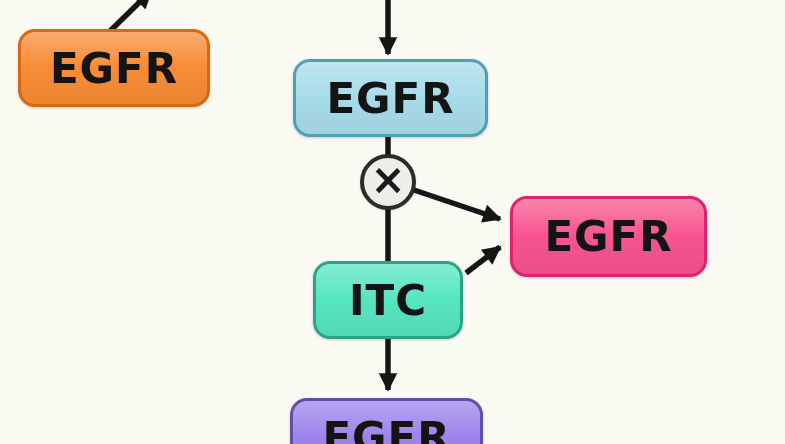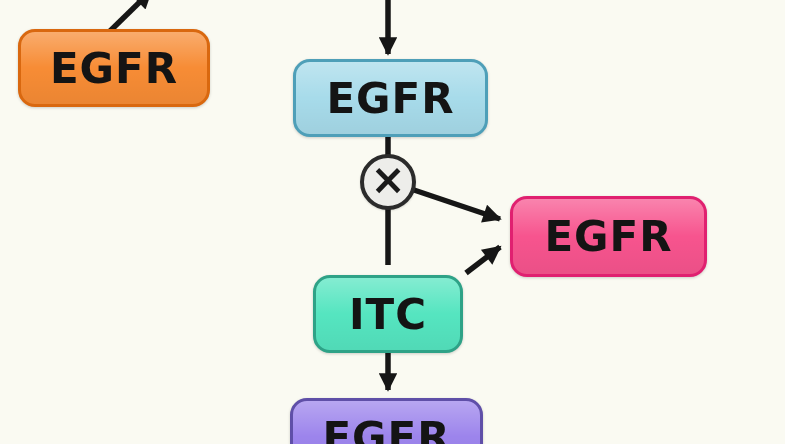--- a/index.html
+++ b/index.html
@@ -26,21 +26,21 @@
     justify-content: center;
     font-weight: bold;
     font-size: 42px;
     letter-spacing: 1px;
     color: #141414;
     box-shadow: 0 1px 3px rgba(0,0,0,0.18);
     background-image: linear-gradient(180deg, rgba(255,255,255,0.28), rgba(255,255,255,0) 50%, rgba(0,0,0,0.05));
   }
   .node-egfr-top-left { left: 18px;  top: 29px;  width: 186px; height: 72px; }
   .node-egfr-center   { left: 293px; top: 59px;  width: 189px; height: 72px; }
-  .node-itc           { left: 313px; top: 275px; width: 144px; height: 72px; text-align: right; }
+  .node-itc           { left: 313px; top: 261px; width: 144px; height: 72px; text-align: right; }
   .node-egfr-right    { left: 510px; top: 196px; width: 191px; height: 75px; }
   .node-egfr-bottom   { left: 290px; top: 398px; width: 187px; height: 72px; }
   .junction {
     position: absolute;
     z-index: 3;
     left: 360px; top: 154px;
     width: 48px; height: 48px;
     border: 4px solid;
     border-radius: 50%;
     display: flex;

